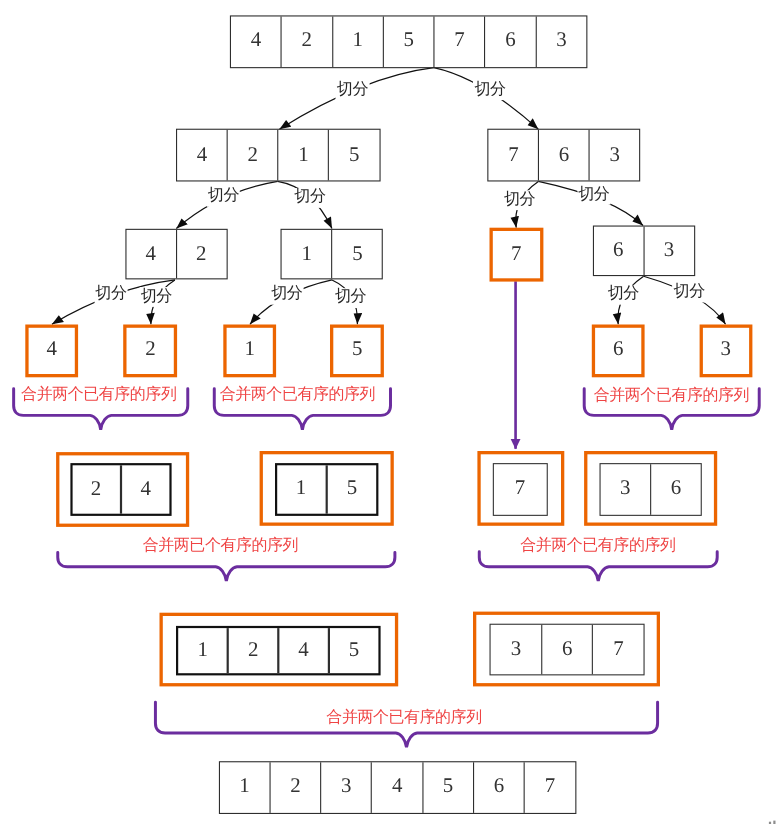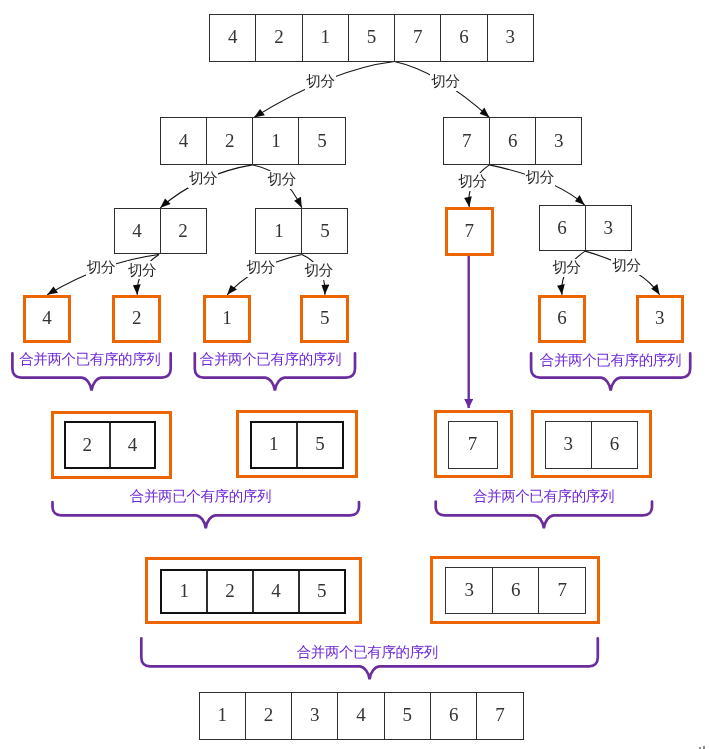--- a/index.html
+++ b/index.html
@@ -11,21 +11,21 @@
   .arr{position:absolute;display:flex;box-sizing:border-box;}
   .arr.plain{border:1.2px solid #2e2e2e;}
   .arr.orange{border:3.2px solid #ec6500;}
   .cell{box-sizing:border-box;display:flex;align-items:center;justify-content:center;
         font-family:"Liberation Serif", serif;font-size:19px;color:#333333;line-height:1;}
   .cell > span{display:block;position:relative;top:-1.1px;}
   .arr.plain .cell + .cell{border-left:1.2px solid #2e2e2e;}
   .obox{position:absolute;box-sizing:border-box;border:3.4px solid #ec6500;}
   .splitlbl{position:absolute;font-size:14.6px;letter-spacing:-0.4px;color:#262626;white-space:nowrap;line-height:1;
             background:#ffffff;padding:1.5px 1px 2px 1px;margin:-1.5px -1px -2px -1px;}
-  .mergelbl{position:absolute;font-size:14.5px;letter-spacing:-0.38px;color:#6d28d9;white-space:nowrap;line-height:1;}
+  .mergelbl{position:absolute;font-size:14.5px;letter-spacing:-0.38px;color:#ef4444;white-space:nowrap;line-height:1;}
   .cmark{position:absolute;background:#8d8d8d;}
   .wm{position:absolute;font-size:20px;color:#dedcd2;white-space:nowrap;letter-spacing:1.66px;}
 </style>
 </head>
 <body>
 
 <div id="stage">
   <svg id="overlay" viewBox="0 0 709 749" xmlns="http://www.w3.org/2000/svg">
     <defs>
       <marker id="ah" markerWidth="12" markerHeight="9" refX="10.6" refY="4.1" orient="auto" markerUnits="userSpaceOnUse">

